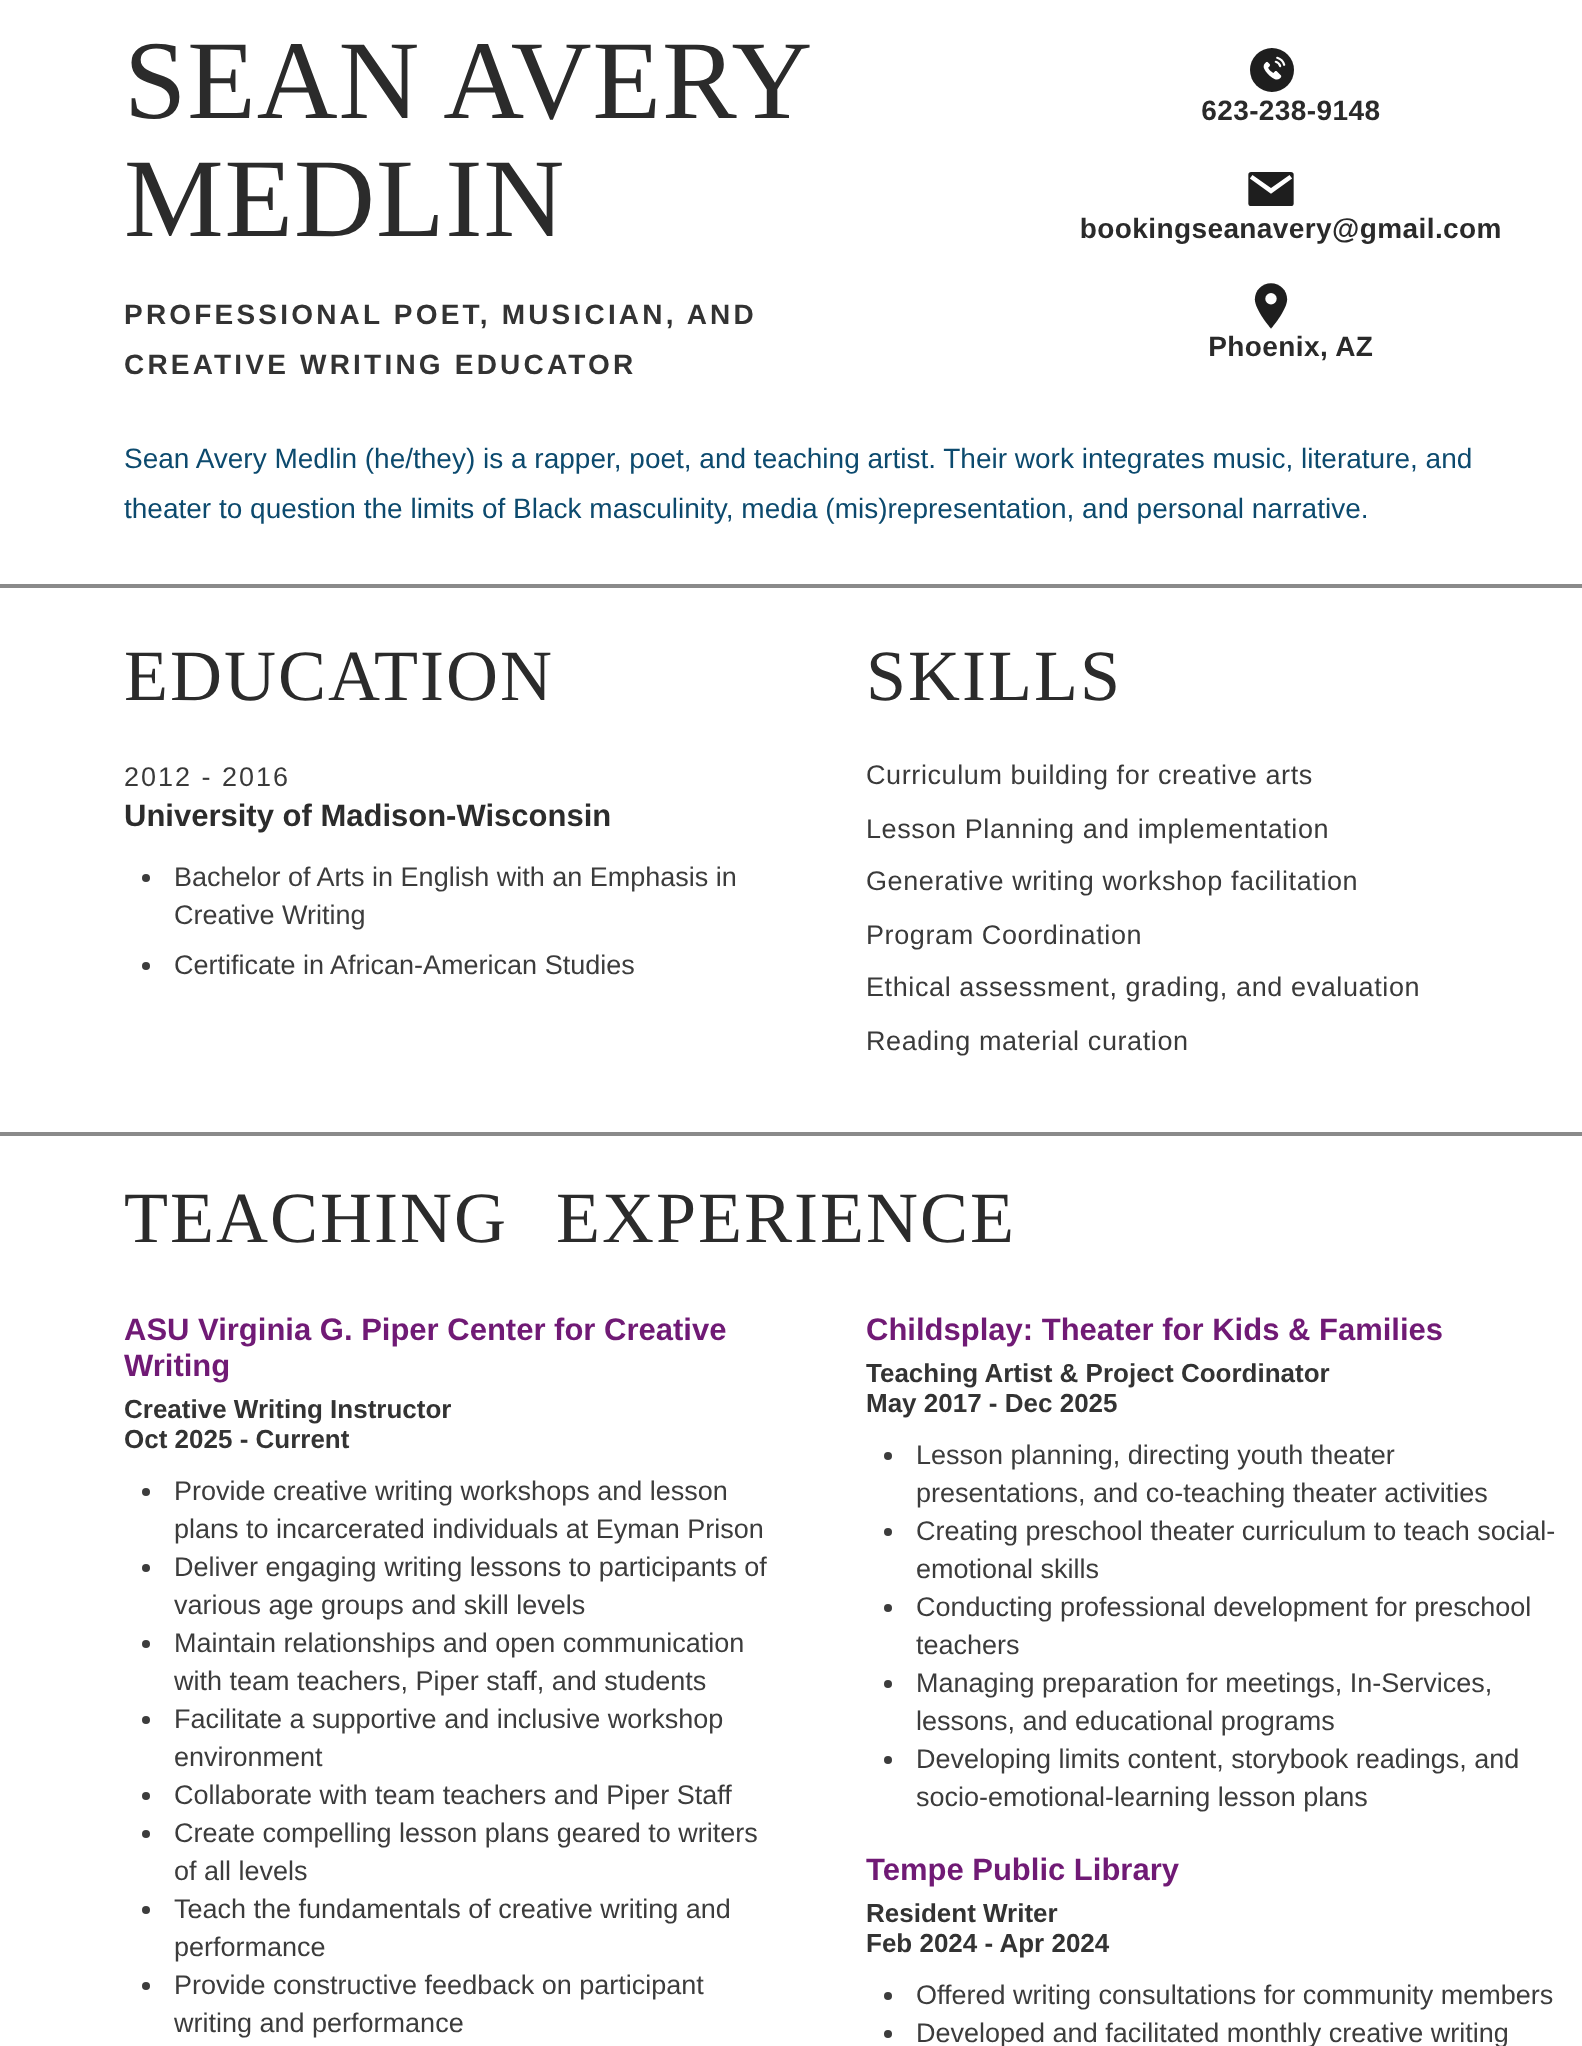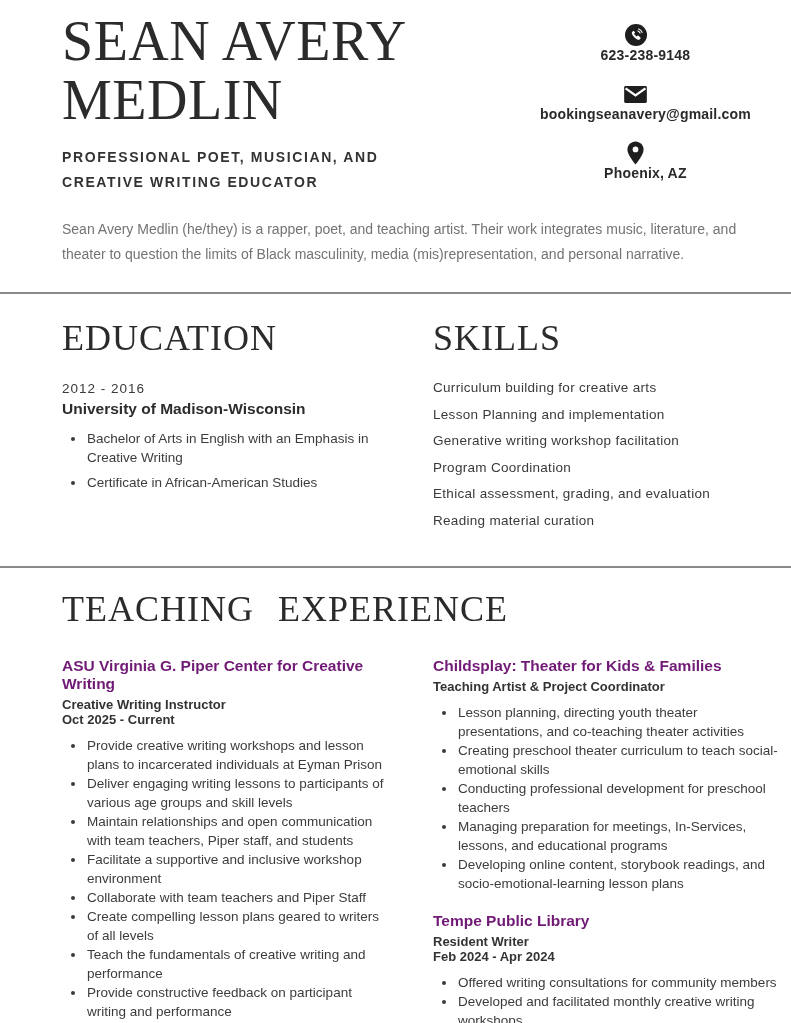--- a/index.html
+++ b/index.html
@@ -41,21 +41,21 @@
     font-size: 14px;
     font-weight: bold;
     letter-spacing: 0.2px;
     color: #2a2a2a;
     white-space: nowrap;
   }
   .bio {
     margin-top: 17px;
     font-size: 14px;
     line-height: 25px;
-    color: #737373;
+    color: #0c4a6e;
     max-width: 700px;
   }
 
   
   .rule { border: none; border-top: 2px solid #8a8a8a; width: 100%; }
   .rule-1 { margin-top: 25px; }
   .rule-2 { margin-top: 26px; }
 
   
   h2.sec {
@@ -222,26 +222,27 @@
             <li>Teach the fundamentals of creative writing and performance</li>
             <li>Provide constructive feedback on participant writing and performance</li>
           </ul>
         </div>
       </div>
 
       <div class="exp-col">
         <div class="job">
           <h3 class="employer">Childsplay: Theater for Kids &amp; Families</h3>
           <div class="role">Teaching Artist &amp; Project Coordinator</div>
+          <div class="jdates">May 2017 - Dec 2025</div>
           <ul class="dots job-list">
             <li>Lesson planning, directing youth theater presentations, and co-teaching theater activities</li>
             <li>Creating preschool theater curriculum to teach social-emotional skills</li>
             <li>Conducting professional development for preschool teachers</li>
             <li>Managing preparation for meetings, In-Services, lessons, and educational programs</li>
-            <li>Developing online content, storybook readings, and socio-emotional-learning lesson plans</li>
+            <li>Developing limits content, storybook readings, and socio-emotional-learning lesson plans</li>
           </ul>
         </div>
 
         <div class="job">
           <h3 class="employer">Tempe Public Library</h3>
           <div class="role">Resident Writer</div>
           <div class="jdates">Feb 2024 - Apr 2024</div>
           <ul class="dots job-list">
             <li>Offered writing consultations for community members</li>
             <li>Developed and facilitated monthly creative writing workshops</li>

